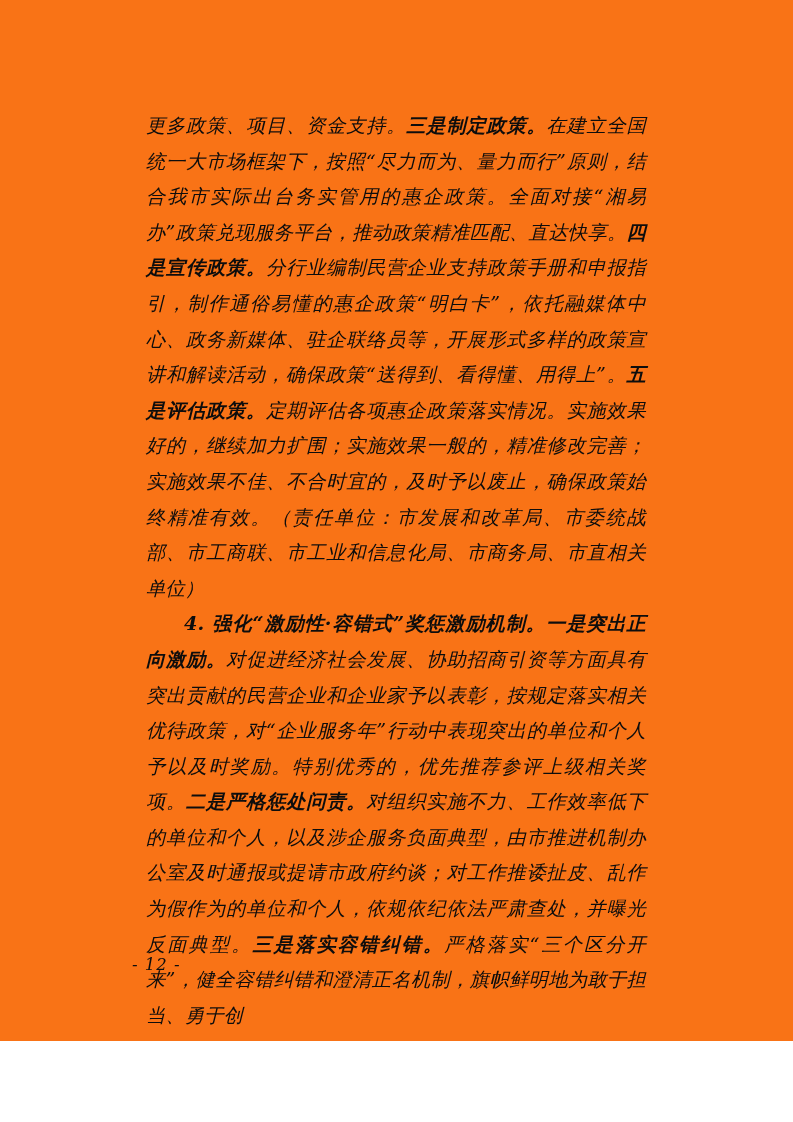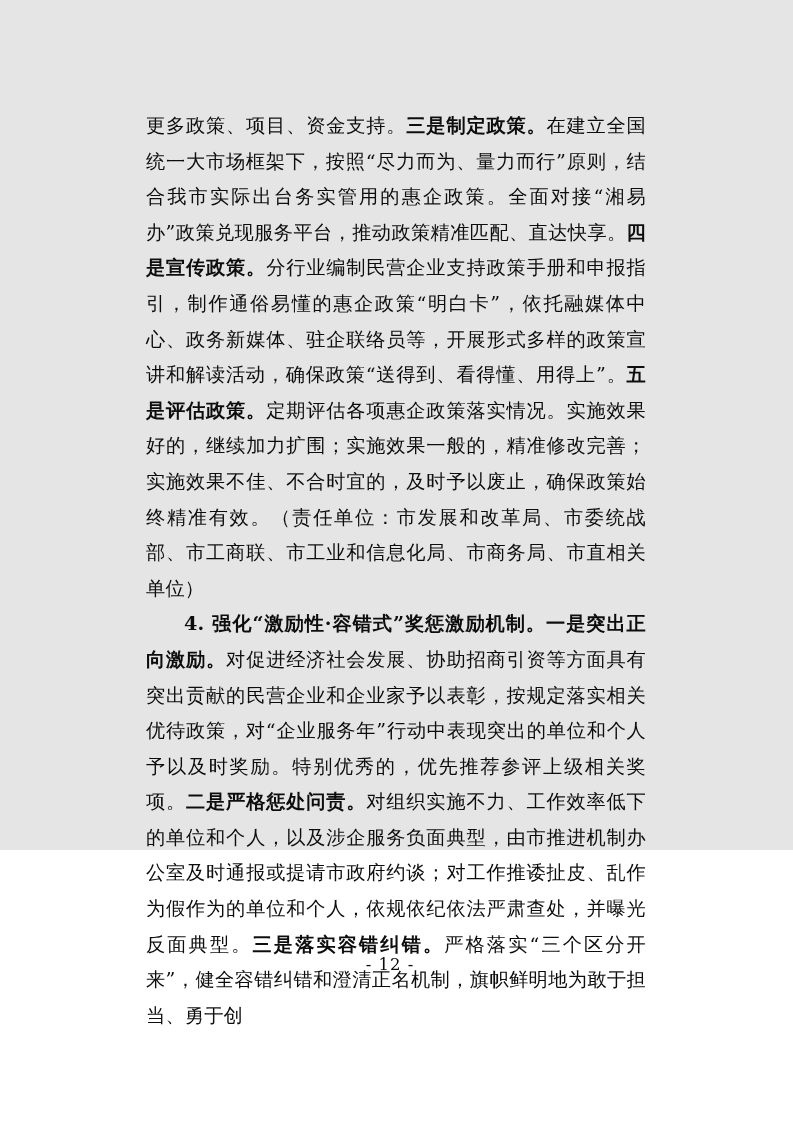--- a/index.html
+++ b/index.html
@@ -13,22 +13,23 @@
     position: relative;
     font-family: "DejaVu Serif", "Liberation Serif", serif;
     color: #111111;
     overflow: hidden;
   }
   .page {
     position: absolute;
     left: 0;
     top: 0;
     width: 793px;
-    height: 850px;
-    background: #e5e5e5;
+    height: 1041px;
+    background: #f97316;
+    font-style: italic;
   }
   .doc-body {
     position: absolute;
     left: 146px;
     top: 108px;
     width: 500px;
   }
   .para {
     font-size: 19.2px;
     line-height: 35.6px;
@@ -43,24 +44,24 @@
     margin-top: 0px;
   }
   .indent {
     text-indent: 38px;
   }
   .bold {
     font-weight: 700;
   }
   .page-number {
     position: absolute;
-    left: 140px;
+    left: 132px;
     top: 955px;
     width: 500px;
-    text-align: center;
+    text-align: left;
     font-size: 16.5px;
     letter-spacing: 1px;
     color: #0d0d0d;
     font-family: "DejaVu Serif", "Liberation Serif", serif;
   }
 </style>
 </head>
 <body>
 
 <div class="page">

